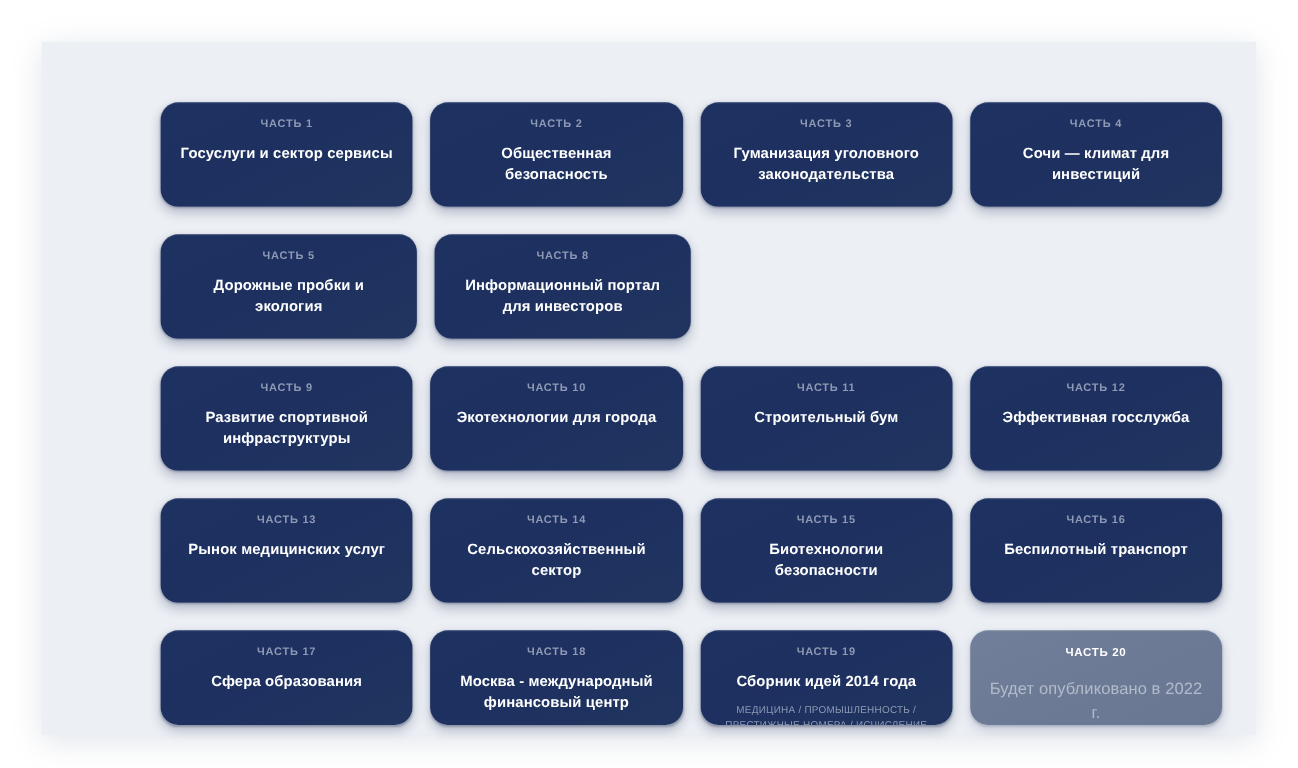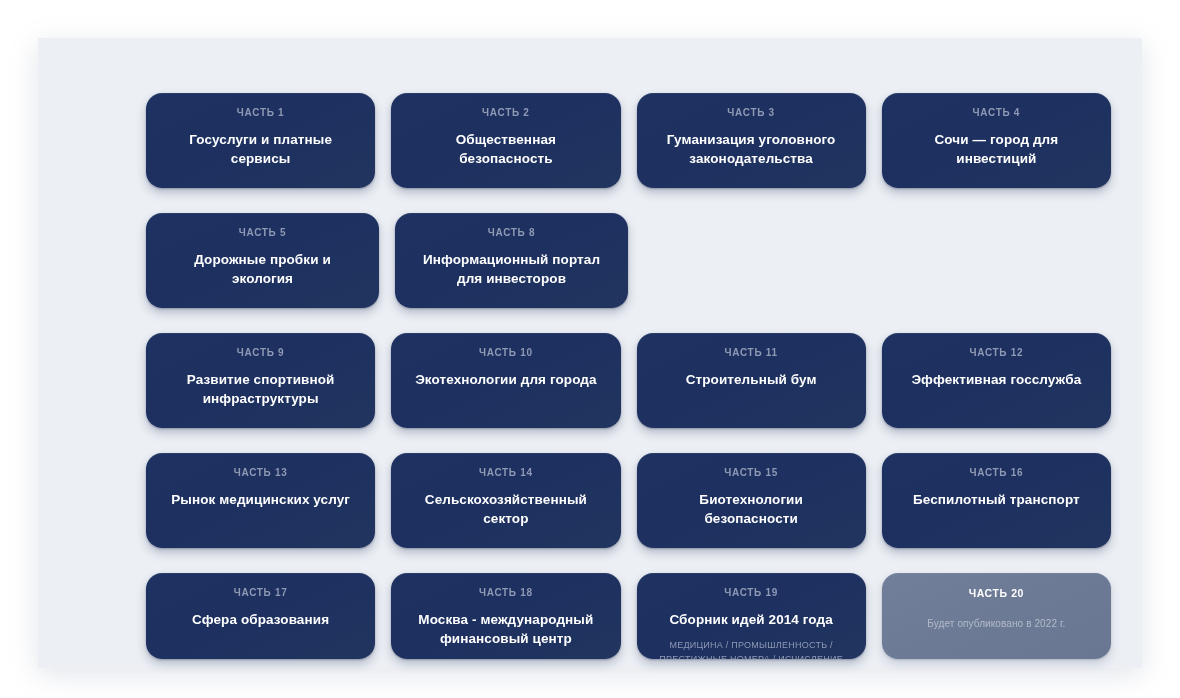--- a/index.html
+++ b/index.html
@@ -111,47 +111,47 @@
   }
   .card.muted .card-kicker {
     color: #ffffff;
     font-size: 10.5px;
     letter-spacing: 0.6px;
     margin-bottom: 16px;
   }
   .card.muted .card-title {
     color: #b2bbcb;
     font-weight: normal;
-    font-size: 10px;
+    font-size: 15px;
     line-height: 1.5;
   }
 </style>
 </head>
 <body>
 
 <div class="page">
   <div class="panel">
     <div class="grid">
 
       <div class="row">
         <div class="card">
           <div class="card-kicker">ЧАСТЬ 1</div>
-          <div class="card-title">Госуслуги и платные сервисы</div>
+          <div class="card-title">Госуслуги и сектор сервисы</div>
         </div>
         <div class="card">
           <div class="card-kicker">ЧАСТЬ 2</div>
           <div class="card-title">Общественная безопасность</div>
         </div>
         <div class="card">
           <div class="card-kicker">ЧАСТЬ 3</div>
           <div class="card-title">Гуманизация уголовного законодательства</div>
         </div>
         <div class="card">
           <div class="card-kicker">ЧАСТЬ 4</div>
-          <div class="card-title">Сочи — город для инвестиций</div>
+          <div class="card-title">Сочи — климат для инвестиций</div>
         </div>
       </div>
 
       <div class="row">
         <div class="card">
           <div class="card-kicker">ЧАСТЬ 5</div>
           <div class="card-title">Дорожные пробки и экология</div>
         </div>
         <div class="card">
           <div class="card-kicker">ЧАСТЬ 8</div>

